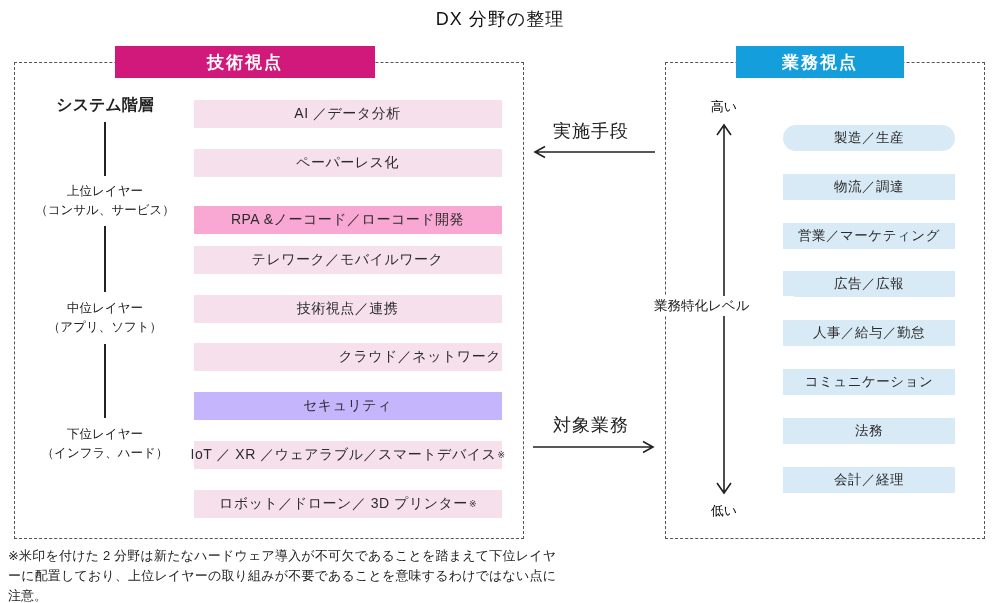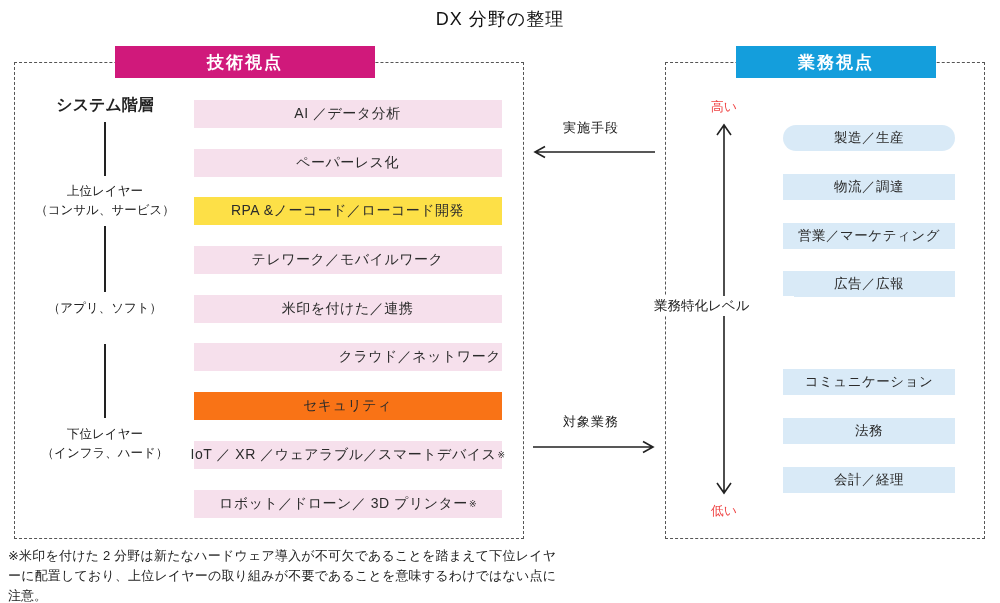--- a/index.html
+++ b/index.html
@@ -12,21 +12,21 @@
     font-size:18px;letter-spacing:1px;color:#111;
   }
   .panel{position:absolute;border:1px dashed #555;background:transparent;}
   .panel-tech{left:14px;top:62px;width:508px;height:475px;}
   .panel-biz{left:665px;top:62px;width:318px;height:475px;}
   .hdr{
     position:absolute;height:32px;display:flex;align-items:center;justify-content:center;
     color:#fff;font-size:17px;font-weight:bold;letter-spacing:2px;z-index:3;
   }
   .hdr-tech{left:115px;top:46px;width:260px;}
-  .hdr-biz{left:736px;top:46px;width:200px;}
+  .hdr-biz{left:736px;top:46px;width:168px;}
   .tbox{
     position:absolute;left:194px;width:308px;height:28px;
     display:flex;align-items:center;justify-content:center;
     font-size:14px;color:#2b2b2b;letter-spacing:0.5px;white-space:nowrap;
   }
   .bbox{
     position:absolute;left:783px;width:172px;height:26px;
     display:flex;align-items:center;justify-content:center;
     font-size:13.5px;color:#2b2b2b;letter-spacing:0.5px;white-space:nowrap;
   }
@@ -34,29 +34,29 @@
   .hier-title{
     position:absolute;left:35px;top:95px;width:140px;text-align:center;
     font-size:16px;font-weight:bold;color:#222;
   }
   .hier-label{
     position:absolute;left:15px;width:180px;text-align:center;
     font-size:12.5px;line-height:1.5;color:#222;white-space:nowrap;
   }
   .vseg{position:absolute;left:104px;width:1.5px;background:#222;}
   .axis-word{
-    position:absolute;left:694px;width:60px;text-align:center;font-size:13px;color:#ef4444;
+    position:absolute;left:694px;width:60px;text-align:center;font-size:13px;color:#000000;
   }
   .axis-label{
     position:absolute;left:654px;top:296px;width:140px;text-align:left;
     font-size:13.5px;color:#222;background:#fff;z-index:2;padding:1px 0;white-space:nowrap;
   }
   .mid-label{
     position:absolute;left:531px;width:120px;text-align:center;
-    font-size:13px;color:#222;letter-spacing:1px;
+    font-size:18px;color:#222;letter-spacing:1px;
   }
   .arrow-svg{position:absolute;z-index:1;}
   .footnote{
     position:absolute;left:8px;top:546px;width:548px;
     font-size:13px;line-height:1.55;color:#222;text-align:justify;
   }
 </style>
 </head>
 <body>
 
@@ -72,52 +72,53 @@
 
   <div class="hier-title">システム階層</div>
   <div class="vseg" style="top:122px;height:54px;"></div>
   <div class="vseg" style="top:226px;height:66px;"></div>
   <div class="vseg" style="top:344px;height:74px;"></div>
   <div class="hier-label" style="top:182px;text-align:center;">
     <div>上位レイヤー</div>
     <div>（コンサル、サービス）</div>
   </div>
   <div class="hier-label" style="top:299px;">
+    <div>中位レイヤー</div>
     <div>（アプリ、ソフト）</div>
   </div>
   <div class="hier-label" style="top:425px;">
     <div>下位レイヤー</div>
     <div>（インフラ、ハード）</div>
   </div>
 
   <div class="tbox" style="top: 100px; background: rgb(246, 224, 236);">
       <span>AI ／データ分析</span>
       <sup></sup>
     </div>
   <div class="tbox" style="top: 149px; background: rgb(246, 224, 236);">
       <span>ペーパーレス化</span>
       <sup></sup>
     </div>
-  <div class="tbox" style="top: 197px; background: #fde047;">
+  <div class="tbox" style="top: 206px; background: #f9a8d4;">
       <span>RPA &amp;ノーコード／ローコード開発</span>
       <sup></sup>
     </div>
   <div class="tbox" style="top: 246px; background: rgb(246, 224, 236);">
       <span>テレワーク／モバイルワーク</span>
       <sup></sup>
     </div>
   <div class="tbox" style="top: 295px; background: rgb(246, 224, 236);">
-      <span>米印を付けた／連携</span>
+      <span>技術視点／連携</span>
       <sup></sup>
     </div>
   <div class="tbox" style="top: 343px; background: rgb(246, 224, 236); justify-content: flex-end;">
       <span>クラウド／ネットワーク</span>
       <sup></sup>
     </div>
-  <div class="tbox" style="top: 392px; background: #f97316;">
+  <div class="tbox" style="top: 392px; background: #c4b5fd;">
       <span>セキュリティ</span>
       <sup></sup>
     </div>
   <div class="tbox" style="top: 441px; background: rgb(246, 224, 236);">
       <span>IoT ／ XR ／ウェアラブル／スマートデバイス</span>
       <sup>※</sup>
     </div>
   <div class="tbox" style="top: 490px; background: rgb(246, 224, 236);">
       <span>ロボット／ドローン／ 3D プリンター</span>
       <sup>※</sup>
@@ -136,19 +137,20 @@
   <svg class="arrow-svg" style="left:714px;top:116px;" width="20" height="386" viewBox="0 0 20 386">
     <path d="M10,9 L10,377 M3,19 L10,9 L17,19 M3,367 L10,377 L17,367" fill="none" stroke="#222" stroke-width="1.6"></path>
   </svg>
   <div class="axis-label">業務特化レベル</div>
   <div class="axis-word" style="top:502px;">低い</div>
 
   <div class="bbox" style="top: 125px; background: rgb(217, 234, 247); border-radius: 13px;">製造／生産</div>
   <div class="bbox" style="top: 174px; background: rgb(217, 234, 247);">物流／調達</div>
   <div class="bbox" style="top: 223px; background: rgb(217, 234, 247);">営業／マーケティング</div>
   <div class="bbox" style="top: 271px; background: rgb(217, 234, 247);">広告／広報</div>
+  <div class="bbox" style="top: 320px; background: rgb(217, 234, 247);">人事／給与／勤怠</div>
   <div class="bbox" style="top: 418px; background: rgb(217, 234, 247);">法務</div>
   <div class="bbox" style="top: 369px; background: rgb(217, 234, 247);">コミュニケーション</div>
   <div class="bbox" style="top: 467px; background: rgb(217, 234, 247);">会計／経理</div>
 
   <div class="footnote">※米印を付けた 2 分野は新たなハードウェア導入が不可欠であることを踏まえて下位レイヤーに配置しており、上位レイヤーの取り組みが不要であることを意味するわけではない点に注意。</div>
 
 </div>
 
 </body></html>

